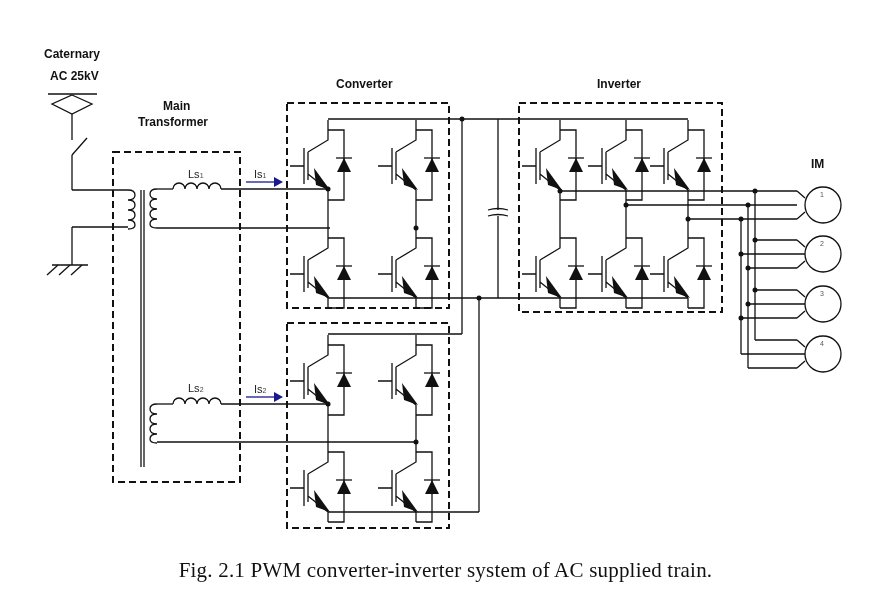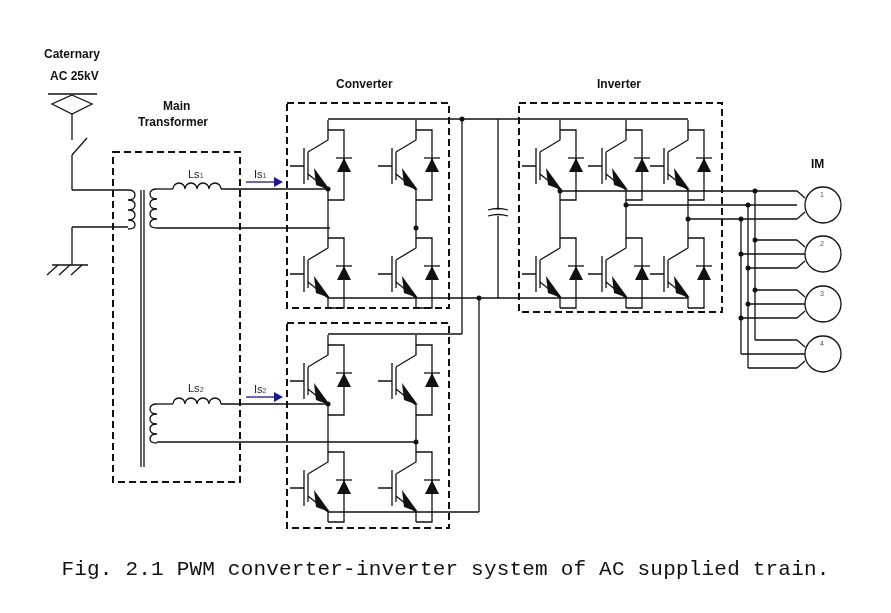--- a/index.html
+++ b/index.html
@@ -3,21 +3,21 @@
 <meta charset="utf-8">
 <style>
   html, body { margin:0; padding:0; background:#fff; }
   body { width:891px; height:613px; position:relative; overflow:hidden; }
   #diagram { position:absolute; left:0; top:0; }
   .lbl { font-family:"Liberation Sans", sans-serif; font-weight:bold; font-size:12px; fill:#111; }
   .sub { font-family:"Liberation Sans", sans-serif; font-size:11px; fill:#222; }
   .subsm { font-family:"Liberation Sans", sans-serif; font-size:7px; fill:#444; }
   .num { font-family:"Liberation Sans", sans-serif; font-size:7px; fill:#555; }
   #caption { position:absolute; left:0; width:891px; top:558px; text-align:center;
-             font-family:Liberation Mono, monospace; font-size:21px; color:#111; letter-spacing:0.2px; }
+             font-family:Liberation Serif, serif; font-size:21px; color:#111; letter-spacing:0.2px; }
   .w { stroke:#111; stroke-width:1.3; fill:none; }
   .dash { stroke:#111; stroke-width:2; fill:none; stroke-dasharray:7 4; }
 </style>
 </head>
 <body>
 
 <svg id="diagram" width="891" height="613" viewBox="0 0 891 613" xmlns="http://www.w3.org/2000/svg">
   <defs>
 
     <g id="igbt">

